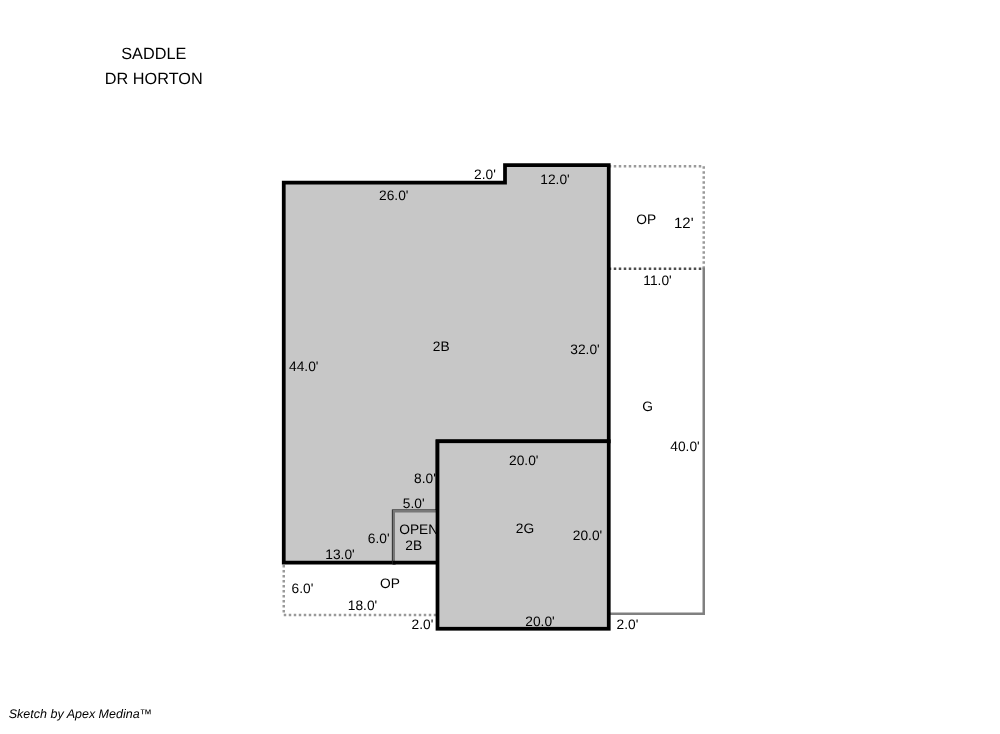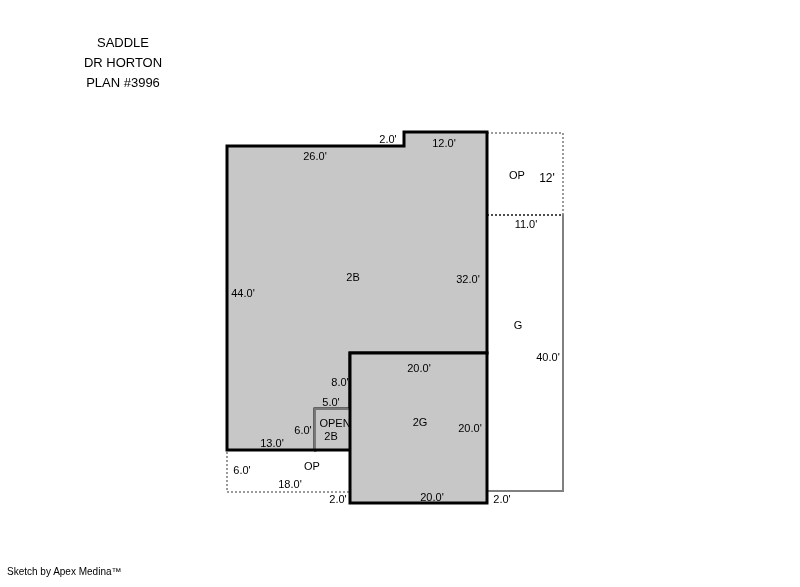--- a/index.html
+++ b/index.html
@@ -22,29 +22,29 @@
     font-family: "Liberation Sans", sans-serif;
     font-size: 11px;
     fill: #000;
   }
   .sketch-svg text.big { font-size: 12px; }
   .footer-credit {
     position: absolute;
     left: 7px; top: 566px;
     font-size: 10px;
     color: #000;
+    font-style: italic;
   }
 </style>
 </head>
 <body>
 
 <div class="plan-title">
   <div>SADDLE</div>
   <div>DR HORTON</div>
-  <div>PLAN #3996</div>
 </div>
 
 <svg class="sketch-svg" width="800" height="587" viewBox="0 0 800 587" xmlns="http://www.w3.org/2000/svg">
 
   <path d="M487,133 L563,133 L563,215" fill="none" stroke="#9A9A9A" stroke-width="2" stroke-dasharray="2,2"></path>
 
   <path d="M563,214 L563,491 L487,491" fill="none" stroke="#808080" stroke-width="2"></path>
 
   <path d="M487,215 L563,215" fill="none" stroke="#4D4D4D" stroke-width="2" stroke-dasharray="2,2"></path>
 

